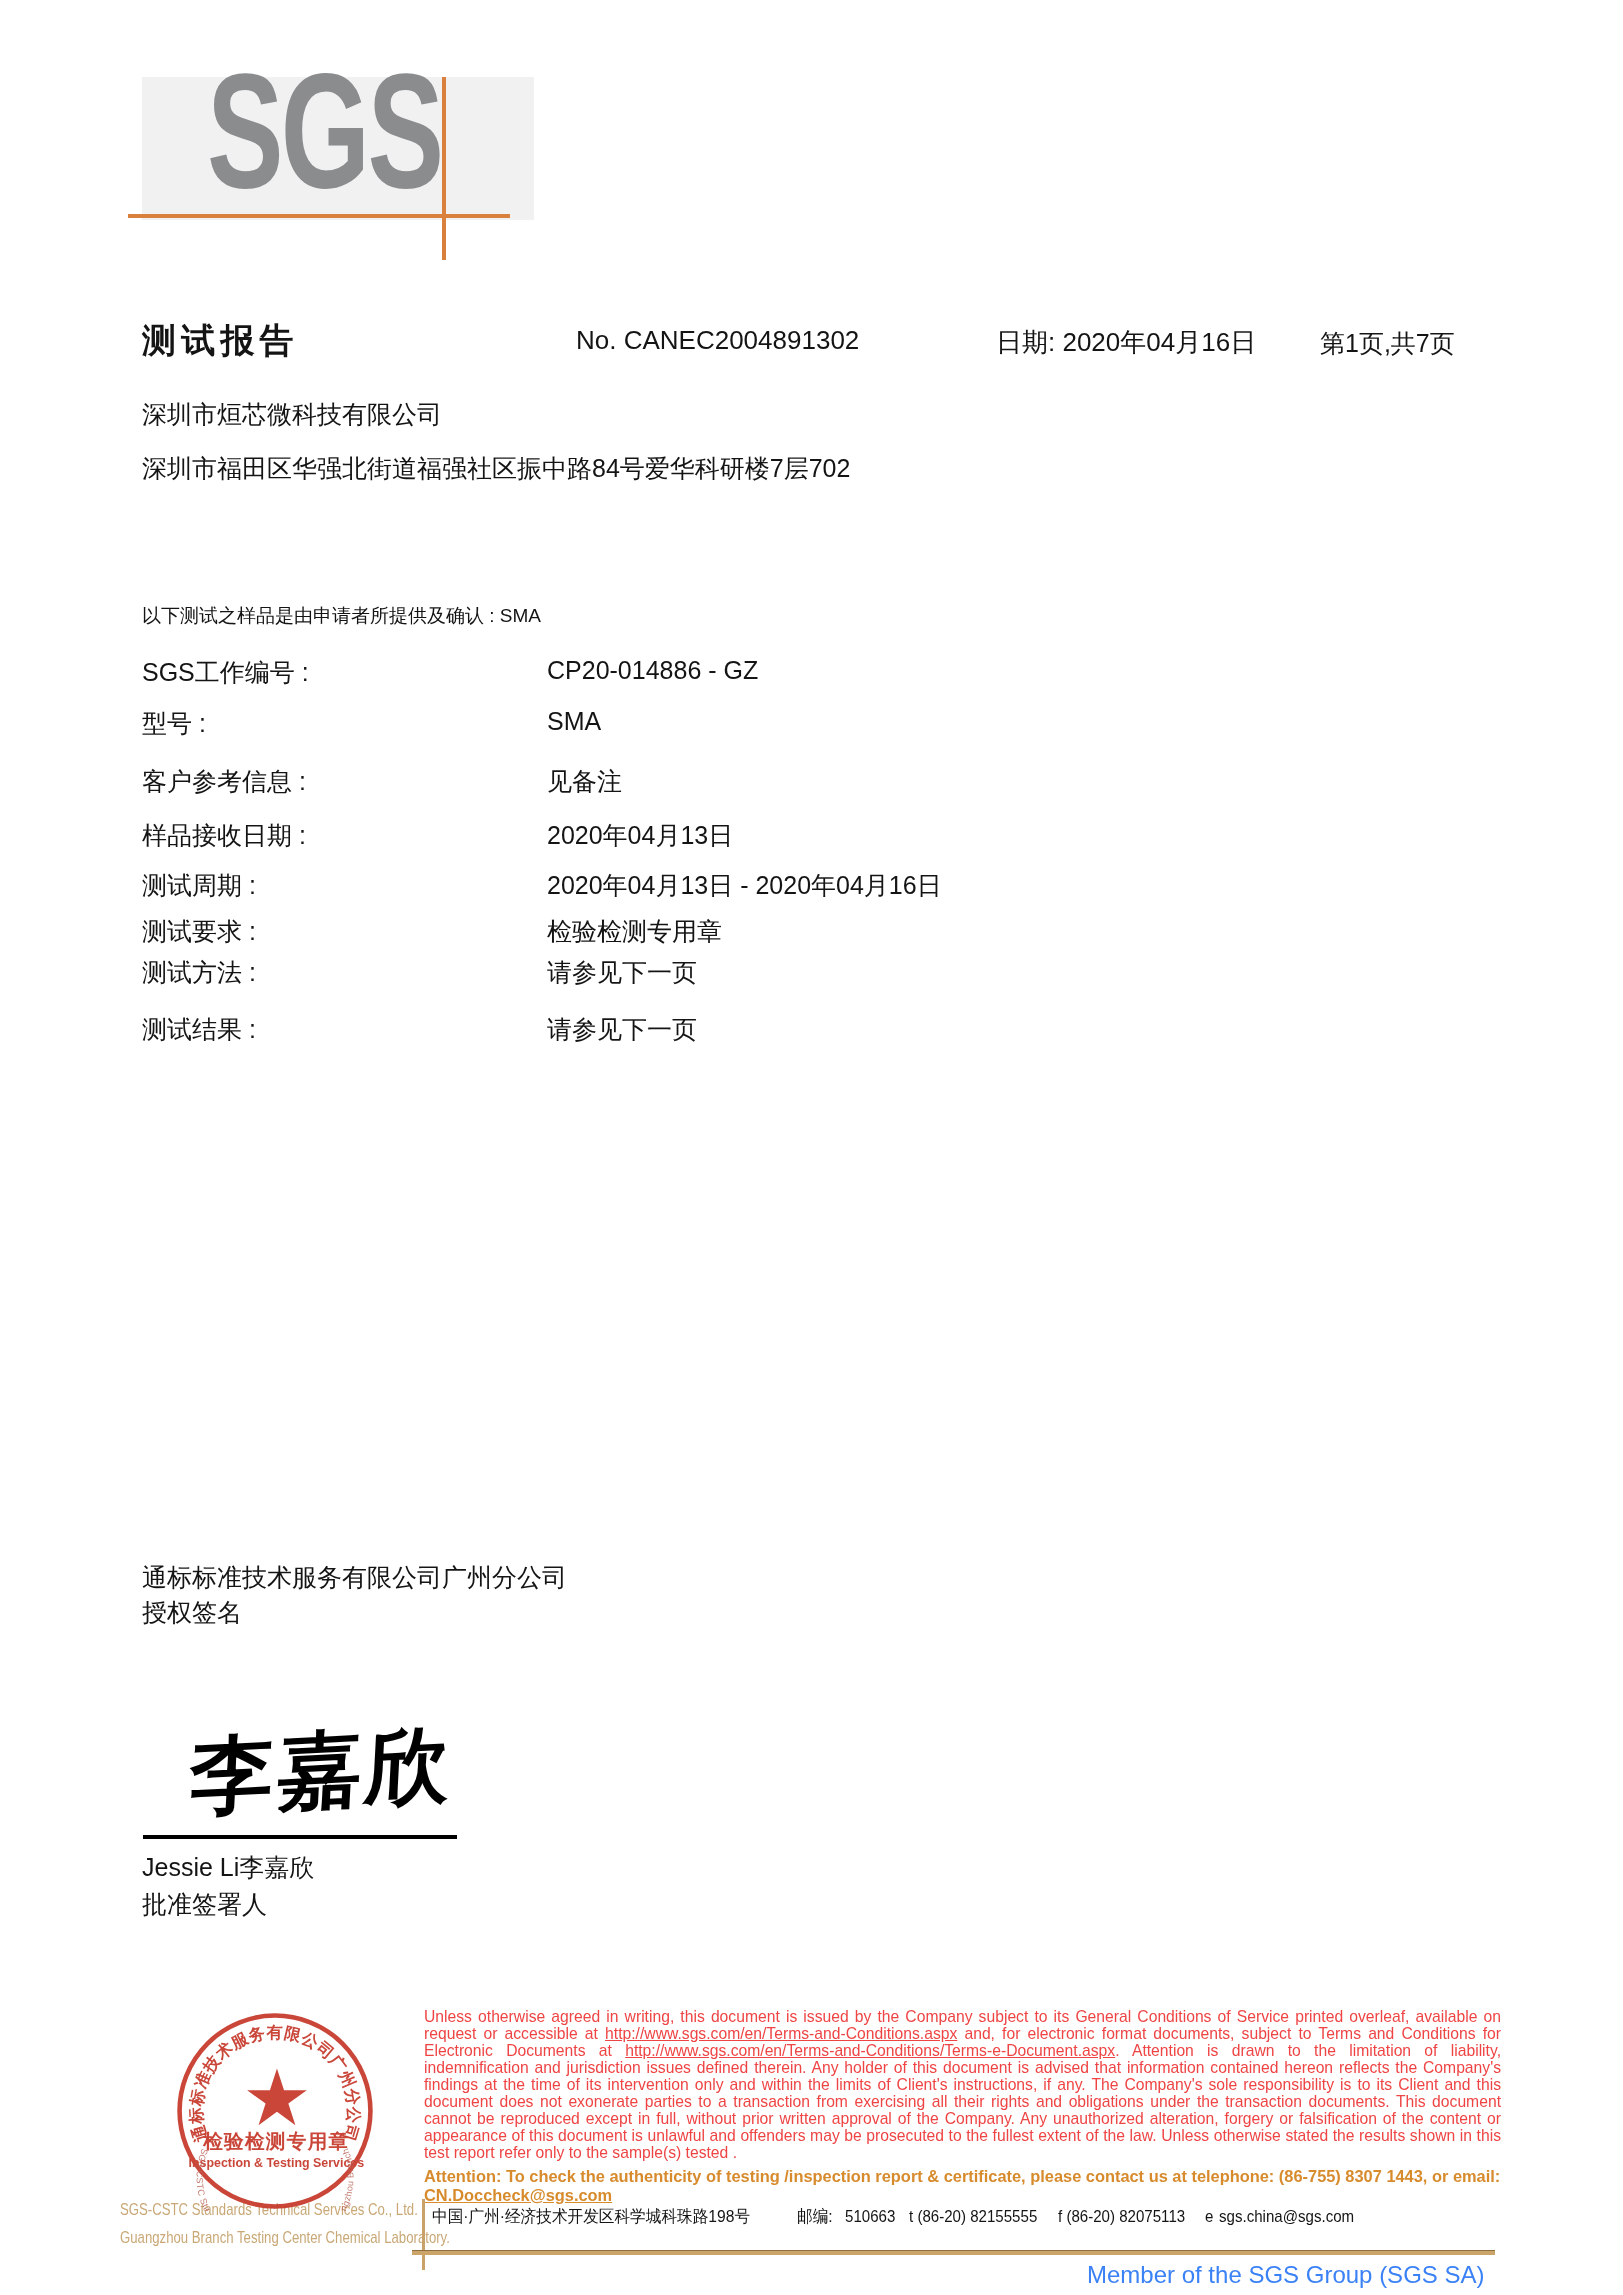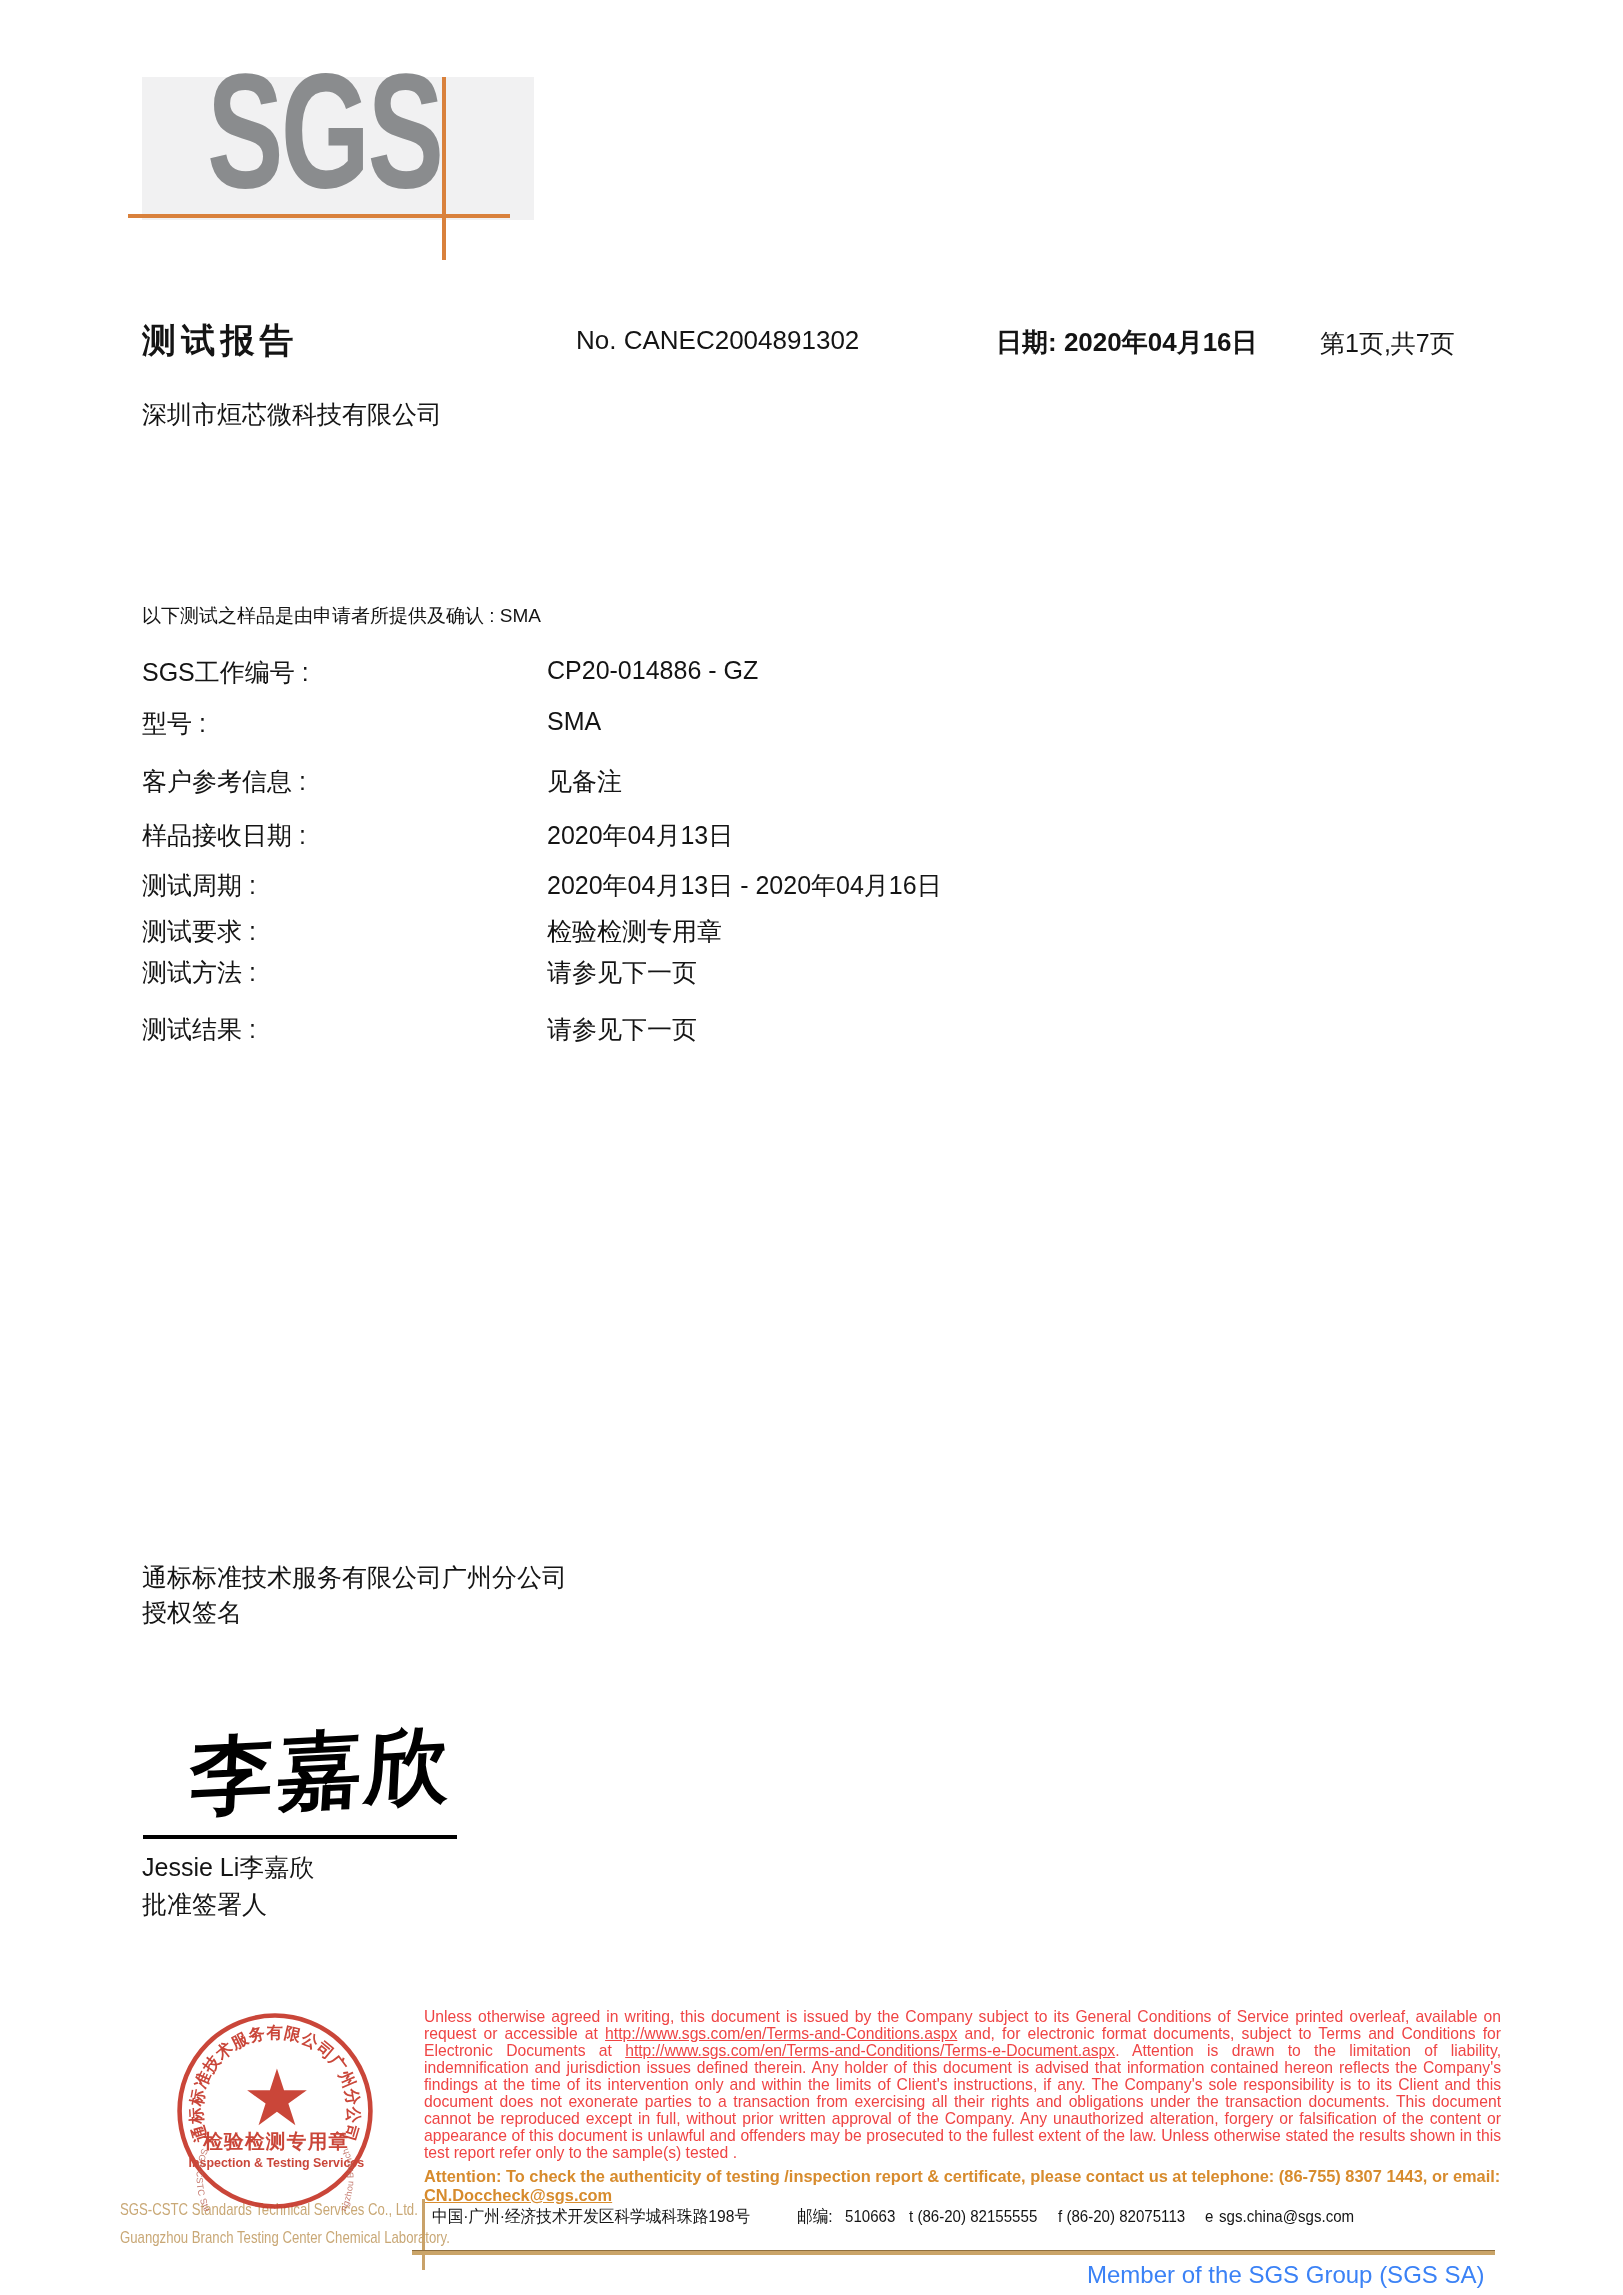--- a/index.html
+++ b/index.html
@@ -13,21 +13,21 @@
   .logo-sgs {
     position:absolute; left:65px; top:-28px; font-size:164px; font-weight:bold;
     color:#8a8c8e; letter-spacing:-3.9px; transform:scaleX(0.70); transform-origin:left top;
     line-height:1; white-space:nowrap;
   }
   .logo-hline { position:absolute; left:128px; top:214px; width:382px; height:3.9px; background:#d9813c; }
   .logo-vline { position:absolute; left:442px; top:77px; width:3.9px; height:183px; background:#d9813c; }
   
   .hdr-title { position:absolute; left:142px; top:318px; font-size:34px; font-weight:bold; letter-spacing:5.2px; }
   .hdr-no    { position:absolute; left:576px; top:325px; font-size:26px; }
-  .hdr-date  { position:absolute; left:996px; top:325px; font-size:26px;font-weight:bold; }
+  .hdr-date  { position:absolute; left:996px; top:325px; font-size:26px; }
   .hdr-pages { position:absolute; left:1320px; top:327px; font-size:25px; }
   
   .client-name { position:absolute; left:142px; top:398px; font-size:25px; }
   .client-addr { position:absolute; left:142px; top:452px; font-size:25px; }
   
   .sample-line { position:absolute; left:142px; top:603px; font-size:19px; }
   .info-row { position:absolute; left:142px; width:1348px; font-size:25px; }
   .info-row .lbl { position:absolute; left:0; white-space:nowrap; }
   .info-row .val { position:absolute; left:405px; white-space:nowrap; }
   
@@ -79,20 +79,21 @@
   </div>
   <div class="logo-hline"></div>
   <div class="logo-vline"></div>
 
   <div class="hdr-title">测试报告</div>
   <div class="hdr-no">No. CANEC2004891302</div>
   <div class="hdr-date">日期: 2020年04月16日</div>
   <div class="hdr-pages">第1页,共7页</div>
 
   <div class="client-name">深圳市烜芯微科技有限公司</div>
+  <div class="client-addr">深圳市福田区华强北街道福强社区振中路84号爱华科研楼7层702</div>
 
   <div class="sample-line">
     <span>以下测试之样品是由申请者所提供及确认 :</span>
     <span>SMA</span>
   </div>
 
   <div class="info-row" style="top:656px;">
     <span class="lbl">SGS工作编号 :</span>
     <span class="val">CP20-014886 - GZ</span>
   </div>

